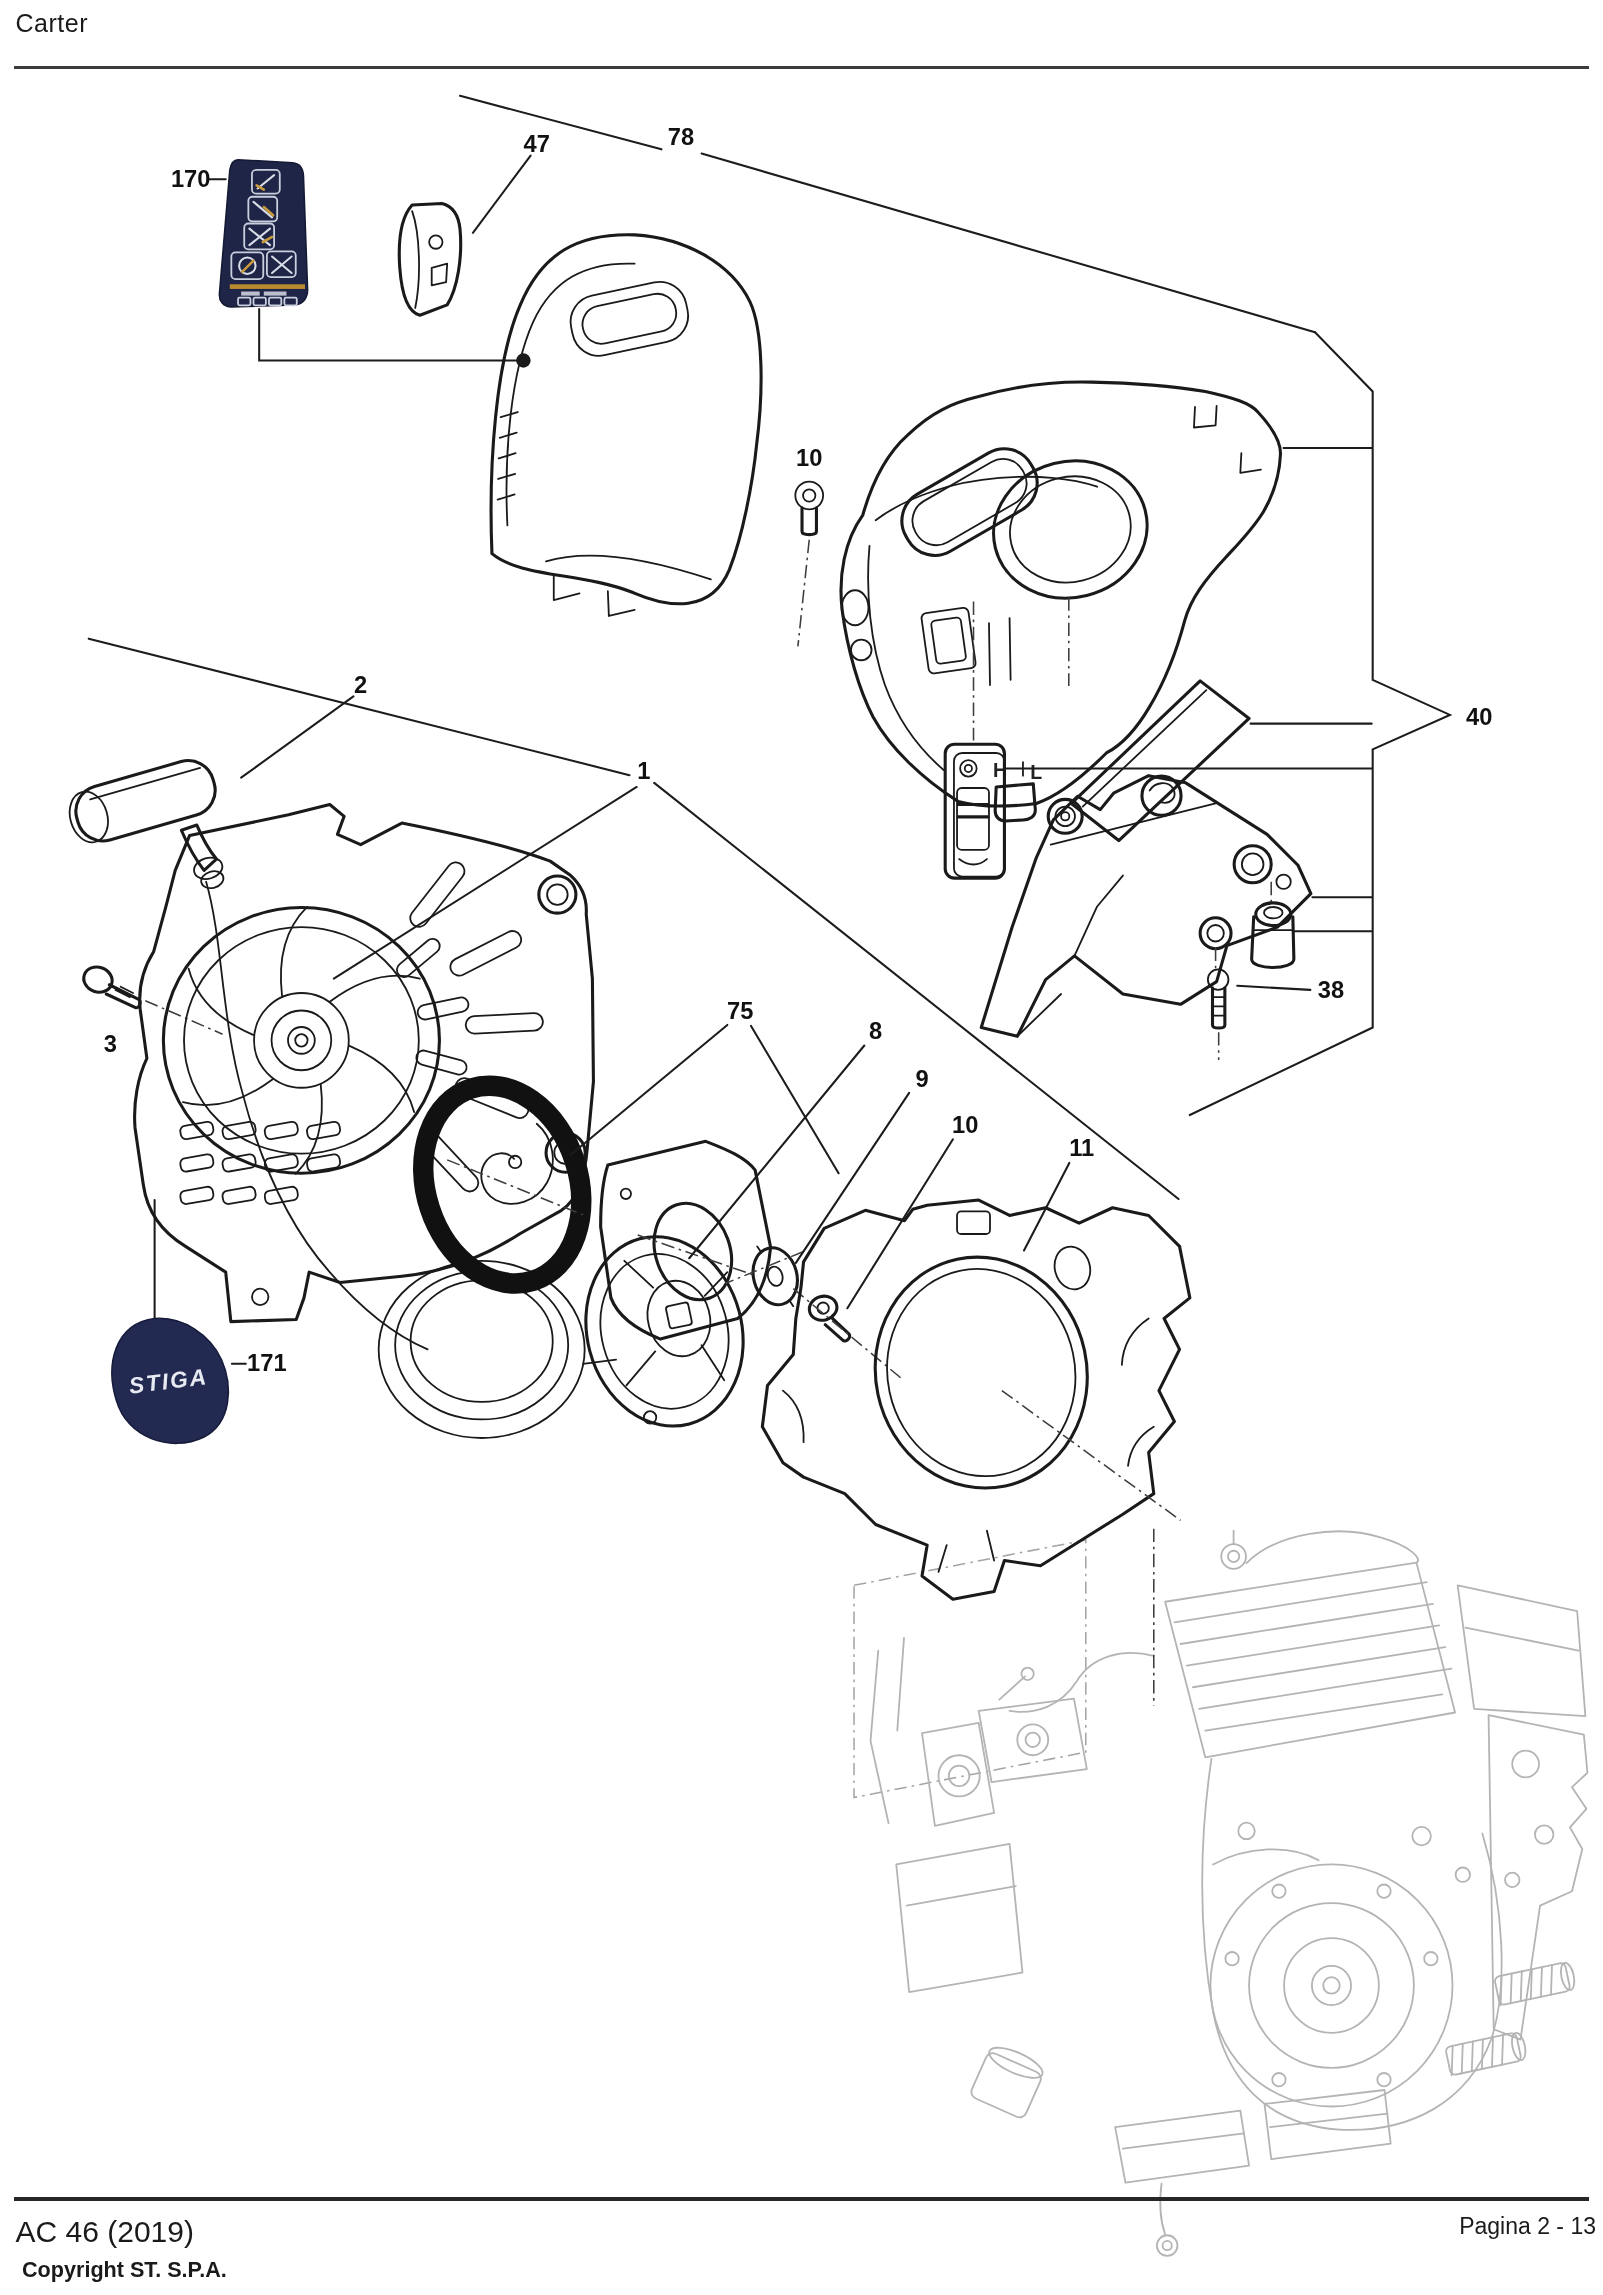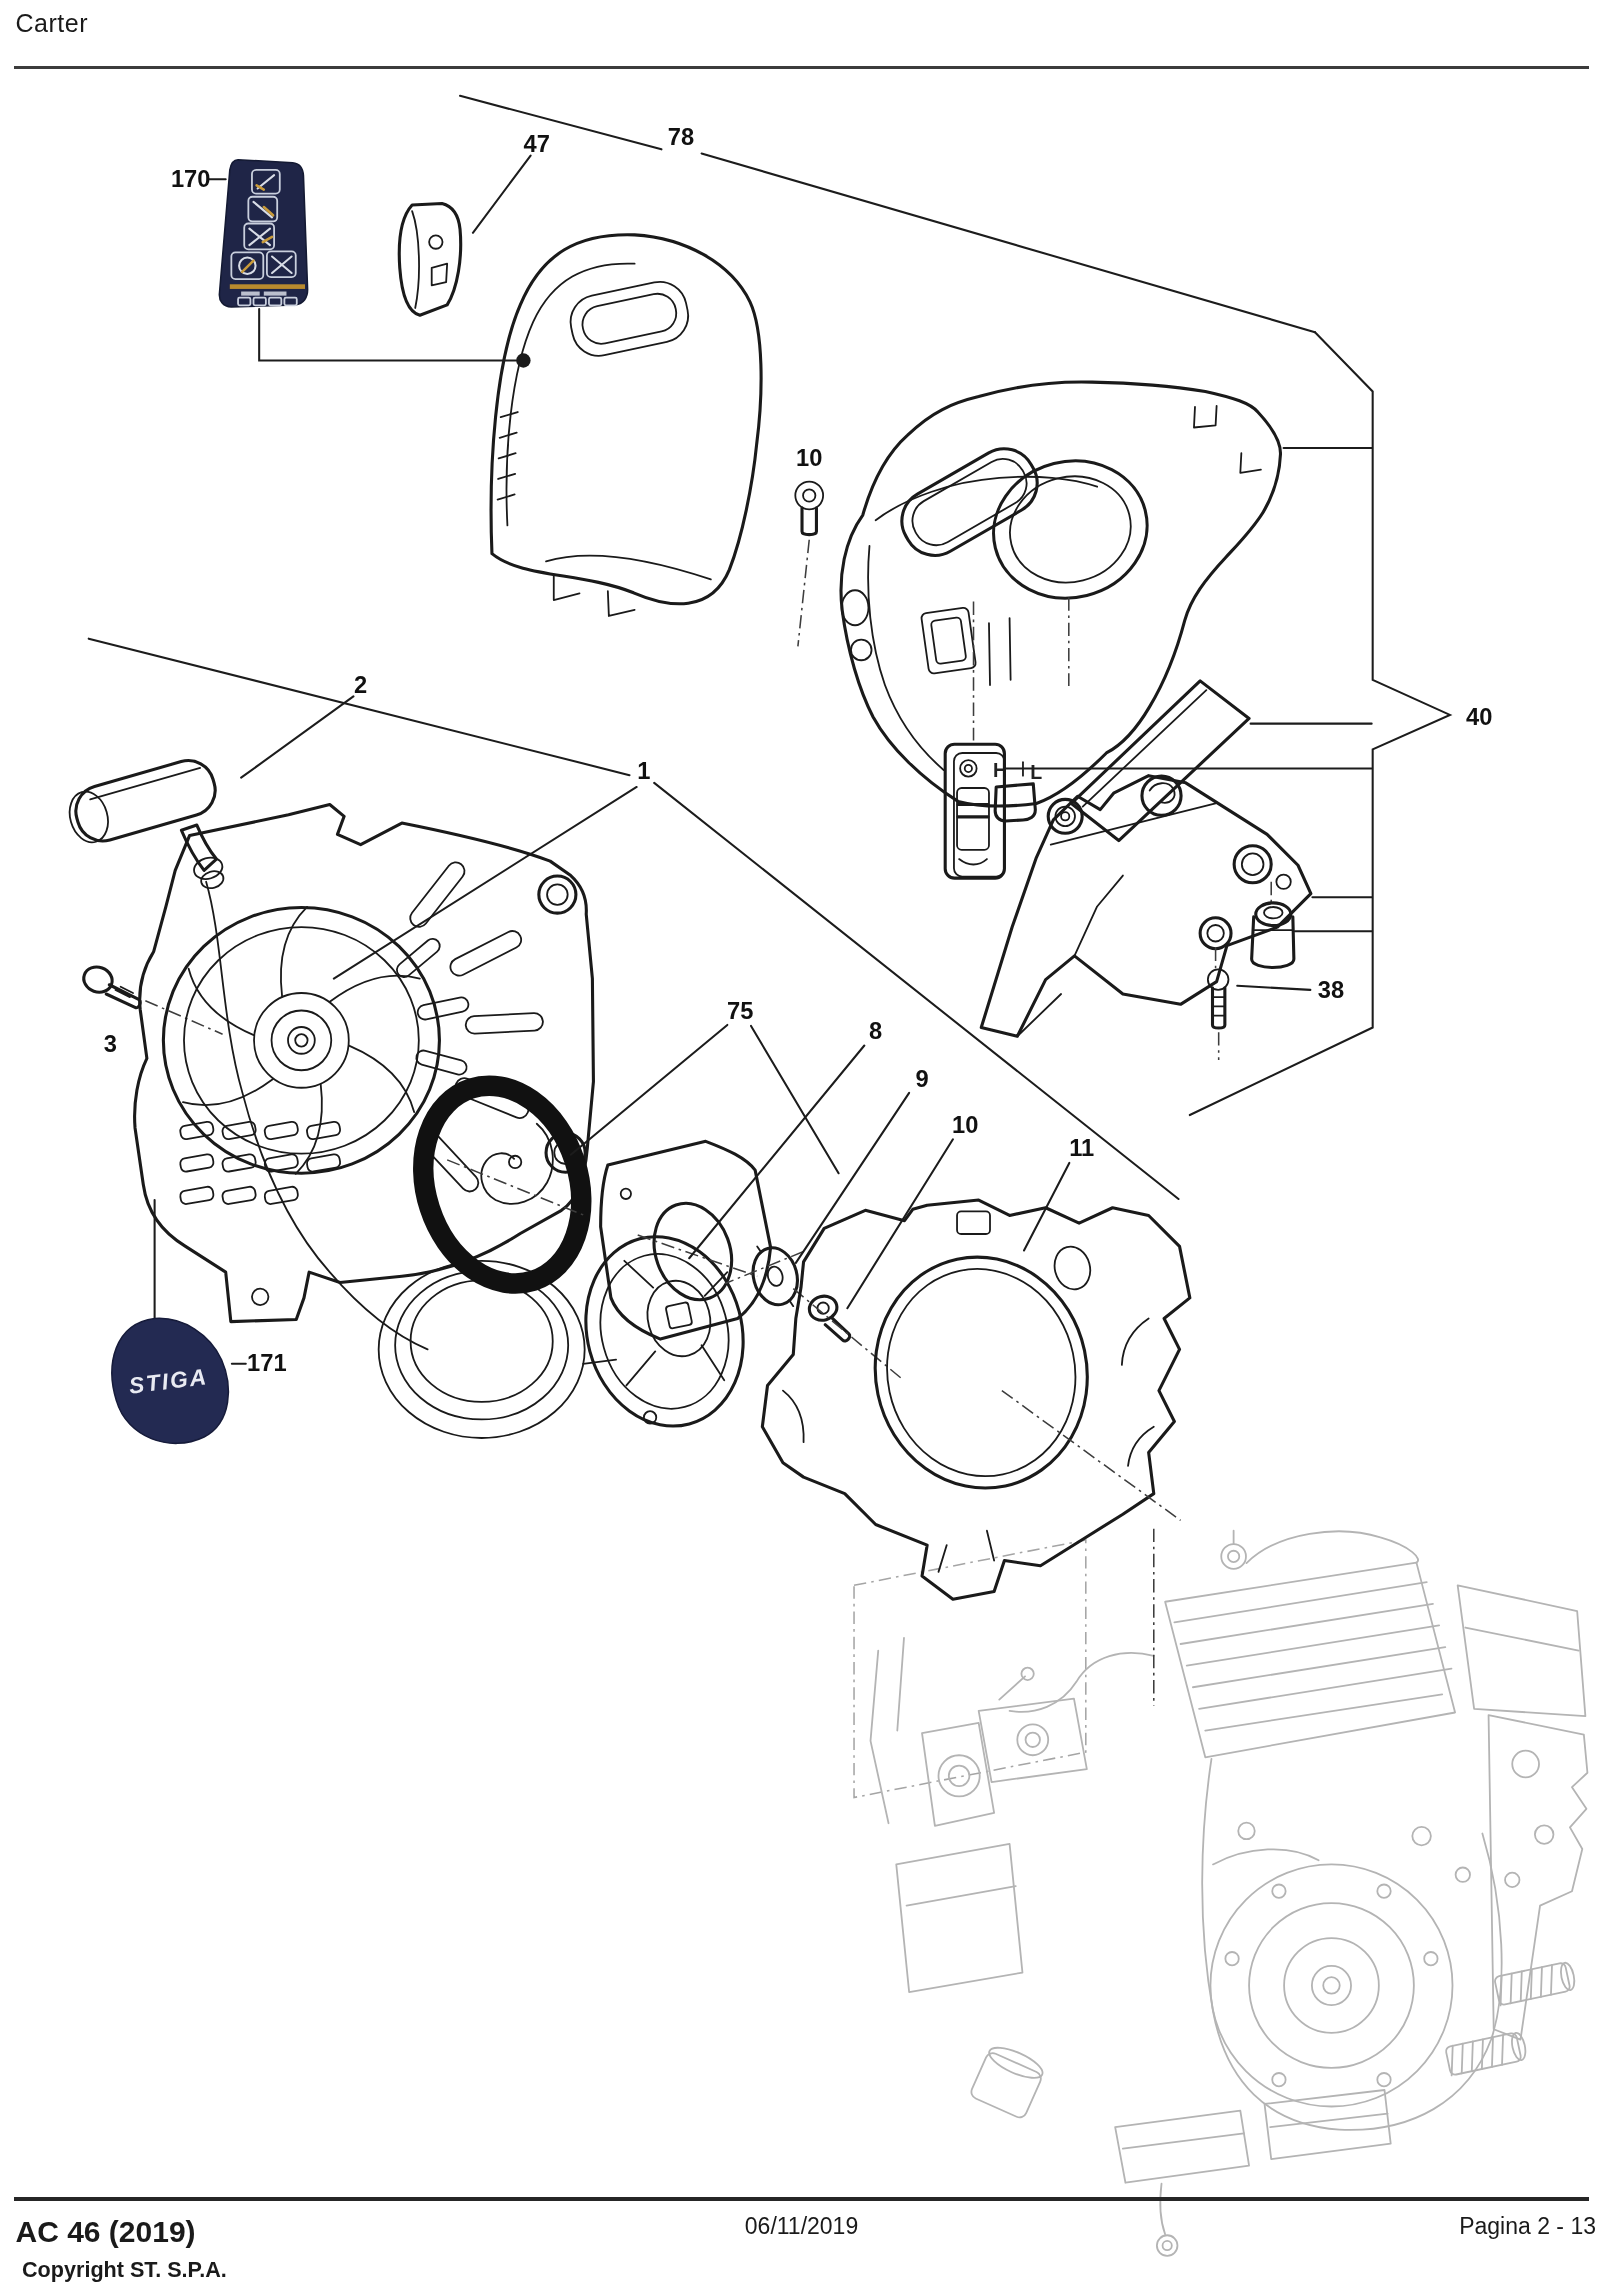--- a/index.html
+++ b/index.html
@@ -1,21 +1,21 @@
 <!DOCTYPE html>
 <html style="font-size:8.2px"><head>
 <meta charset="utf-8">
 <style>
   html,body{margin:0;padding:0;background:#ffffff;}
   body{width:1603px;height:2295px;position:relative;font-family:"Liberation Sans",sans-serif;color:#1a1a1a;}
   .page{position:absolute;inset:0;}
   .hdr-title{position:absolute;left:15.5px;top:9.3px;font-size:25px;font-weight:400;letter-spacing:0.5px;}
   .hdr-rule{position:absolute;left:14.4px;right:14.4px;top:66px;height:3.1px;background:#3c3c3c;}
   .ftr-rule{position:absolute;left:14.4px;right:14.4px;top:2197px;height:4.1px;background:#262626;}
-  .ftr-model{position:absolute;left:15.5px;top:2215px;font-size:30px;font-weight:700;}
+  .ftr-model{position:absolute;left:15.5px;top:2215px;font-size:30px;font-weight:400;}
   .ftr-copy{position:absolute;left:22px;top:2257px;font-size:21.6px;font-weight:700;}
   .ftr-date{position:absolute;left:0;right:0;top:2213px;text-align:center;font-size:23px;}
   .ftr-page{position:absolute;right:7px;top:2213px;font-size:23px;margin-left:39px;}
   svg{position:absolute;left:0;top:0;}
   .ol{fill:none;stroke:#1a1a1a;stroke-width:6;stroke-linejoin:round;stroke-linecap:round;}
   .ol2{fill:none;stroke:#1a1a1a;stroke-width:3.5;stroke-linejoin:round;stroke-linecap:round;}
   .lead{fill:none;stroke:#1c1c1c;stroke-width:4;stroke-linecap:round;}
   .dash{fill:none;stroke:#3d3d3d;stroke-width:3;stroke-dasharray:26 9 5 9;}
   .ghost{fill:none;stroke:#b4b4b4;stroke-width:3.5;stroke-linejoin:round;stroke-linecap:round;}
   .ghostd{fill:none;stroke:#a5a5a5;stroke-width:3;stroke-dasharray:24 10 5 10;}
@@ -403,16 +403,15 @@
       <text class="lbl" x="1874" y="2200">10</text>
       <text class="lbl" x="2100" y="2245">11</text>
       <text class="lbl" x="2584" y="1938">38</text>
       <text class="lbl" x="518" y="2662">171</text>
     </g>
   </svg>
 
   <div class="ftr-rule"></div>
   <div class="ftr-model">AC 46 (2019)</div>
   <div class="ftr-copy">Copyright ST. S.P.A.</div>
-  <div class="ftr-date">06/11/2019</div>
   <div class="ftr-page">Pagina 2 - 13</div>
 </div>
 
 
 </body></html>

